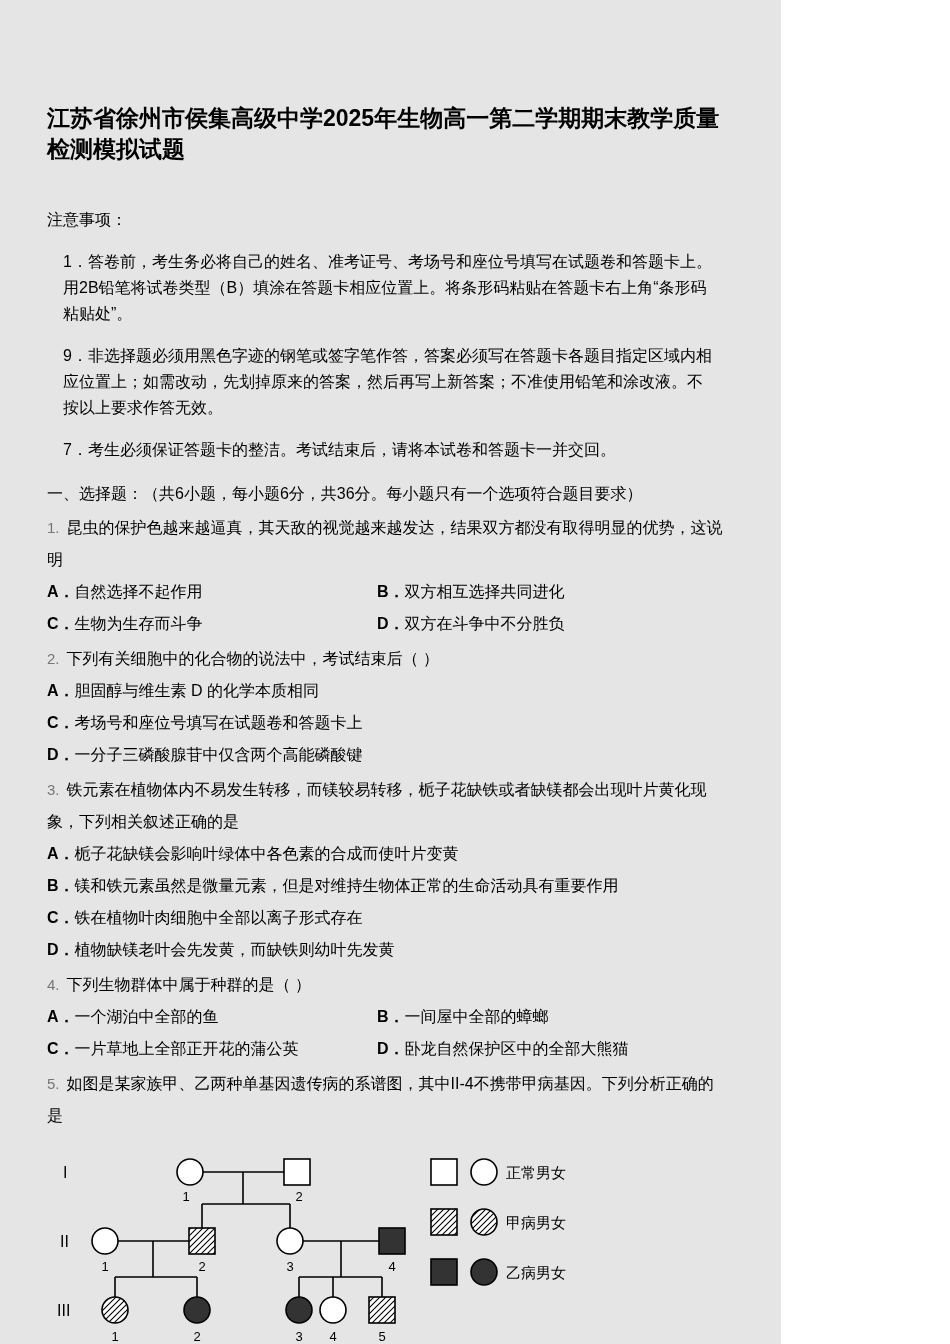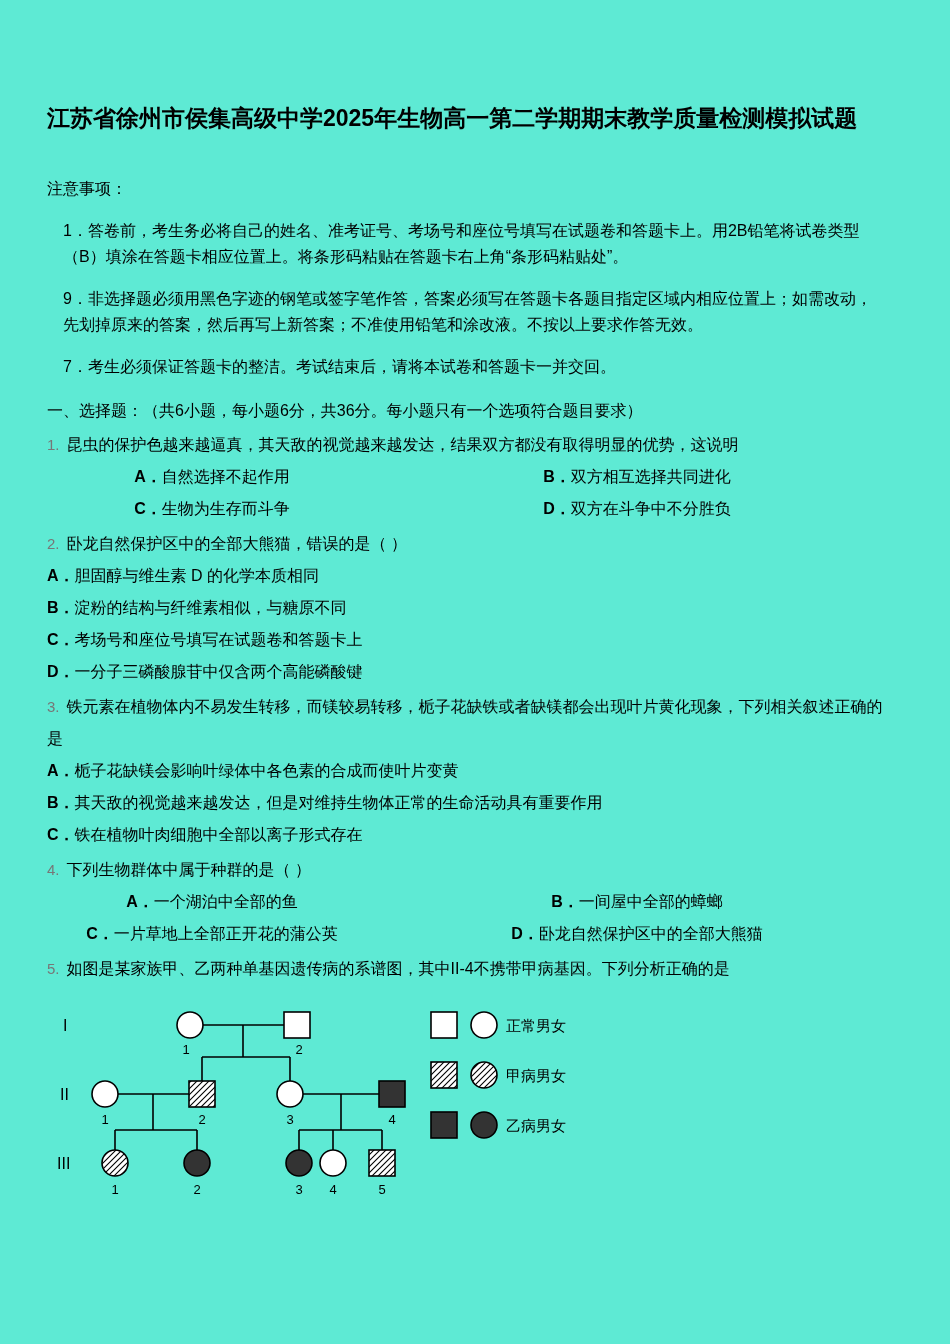--- a/index.html
+++ b/index.html
@@ -1,28 +1,28 @@
 <!DOCTYPE html>
 <html><head>
 <meta charset="utf-8">
 <style>
   * { box-sizing: border-box; }
   html, body { margin:0; padding:0; background:#ffffff; }
   body { font-family:"Liberation Sans","DejaVu Sans",sans-serif; color:#000; }
-  .page { width:950px; height:1344px; padding:103px 53px 30px 47px; overflow:hidden; background:#5eead4; }
+  .page { width:781px; height:1344px; padding:103px 53px 30px 47px; overflow:hidden; background:#e5e5e5; }
   .title { font-size:23px; font-weight:700; margin:0 0 16px 0; line-height:1.35; }
   .notice-heading { font-size:16px; line-height:26px;margin-top:42px; }
   .notice p { margin:16px; font-size:16px; line-height:26px; }
   .section-heading { margin-top:14px; font-size:16px; line-height:30px; }
   .question { margin-top:3px; }
   .stem { font-size:16px; line-height:32px; }
   .qnum { color:#777; font-size:15px; margin-right:7px; }
   .opt { font-size:16px; line-height:32px; }
   .opt-label { font-weight:700; }
-  .opt-row { display:grid; grid-template-columns:330px auto;text-align:center; }
+  .opt-row { display:grid; grid-template-columns:330px auto; }
   .pedigree { margin-top:12px; }
   svg text { font-family:"Liberation Sans","DejaVu Sans",sans-serif; }
 </style>
 </head>
 <body>
 
 <div class="page">
 
   <h1 class="title">江苏省徐州市侯集高级中学2025年生物高一第二学期期末教学质量检测模拟试题</h1>
 
@@ -44,35 +44,35 @@
       <div class="opt"><span class="opt-label">B．</span><span>双方相互选择共同进化</span></div>
     </div>
     <div class="opt-row">
       <div class="opt"><span class="opt-label">C．</span><span>生物为生存而斗争</span></div>
       <div class="opt"><span class="opt-label">D．</span><span>双方在斗争中不分胜负</span></div>
     </div>
   </div>
 
   <div class="question">
     <div class="stem">
-      <span class="qnum">2.</span><span>卧龙自然保护区中的全部大熊猫，错误的是（      ）</span>
+      <span class="qnum">2.</span><span>下列有关细胞中的化合物的说法中，考试结束后（      ）</span>
     </div>
     <div class="opt"><span class="opt-label">A．</span><span>胆固醇与维生素 D 的化学本质相同</span></div>
-    <div class="opt"><span class="opt-label">B．</span><span>淀粉的结构与纤维素相似，与糖原不同</span></div>
     <div class="opt"><span class="opt-label">C．</span><span>考场号和座位号填写在试题卷和答题卡上</span></div>
     <div class="opt"><span class="opt-label">D．</span><span>一分子三磷酸腺苷中仅含两个高能磷酸键</span></div>
   </div>
 
   <div class="question">
     <div class="stem">
       <span class="qnum">3.</span><span>铁元素在植物体内不易发生转移，而镁较易转移，栀子花缺铁或者缺镁都会出现叶片黄化现象，下列相关叙述正确的是</span>
     </div>
     <div class="opt"><span class="opt-label">A．</span><span>栀子花缺镁会影响叶绿体中各色素的合成而使叶片变黄</span></div>
-    <div class="opt"><span class="opt-label">B．</span><span>其天敌的视觉越来越发达，但是对维持生物体正常的生命活动具有重要作用</span></div>
+    <div class="opt"><span class="opt-label">B．</span><span>镁和铁元素虽然是微量元素，但是对维持生物体正常的生命活动具有重要作用</span></div>
     <div class="opt"><span class="opt-label">C．</span><span>铁在植物叶肉细胞中全部以离子形式存在</span></div>
+    <div class="opt"><span class="opt-label">D．</span><span>植物缺镁老叶会先发黄，而缺铁则幼叶先发黄</span></div>
   </div>
 
   <div class="question">
     <div class="stem">
       <span class="qnum">4.</span><span>下列生物群体中属于种群的是（    ）</span>
     </div>
     <div class="opt-row">
       <div class="opt"><span class="opt-label">A．</span><span>一个湖泊中全部的鱼</span></div>
       <div class="opt"><span class="opt-label">B．</span><span>一间屋中全部的蟑螂</span></div>
     </div>

